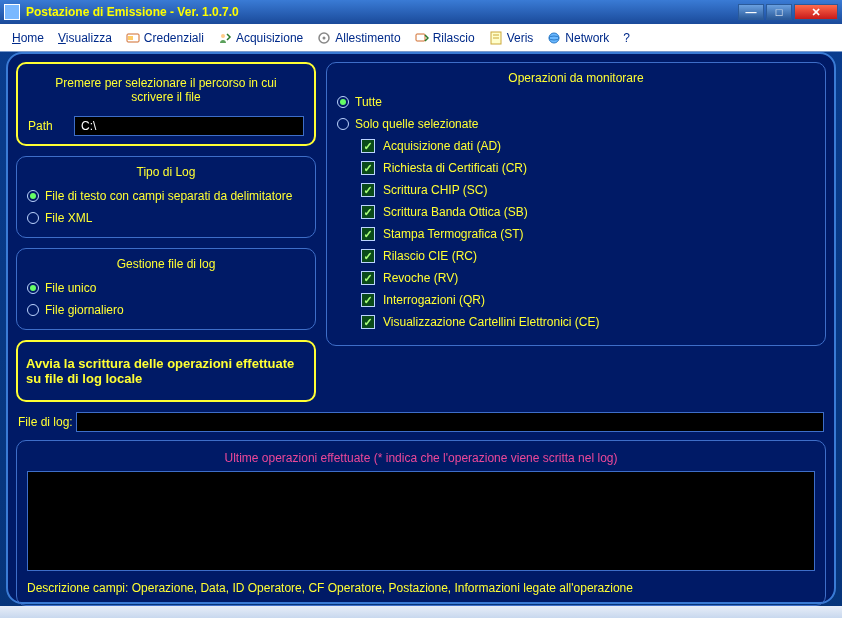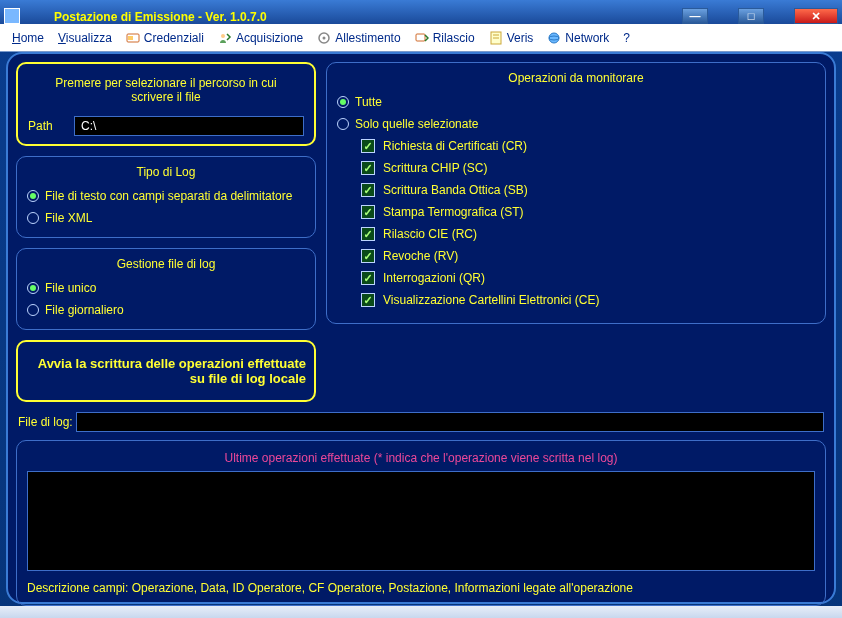--- a/index.html
+++ b/index.html
@@ -1,18 +1,18 @@
 <!DOCTYPE html>
 <html><head>
 <meta charset="utf-8">
 <style>
   * { box-sizing: border-box; margin: 0; padding: 0; font-family: "Segoe UI", Tahoma, sans-serif; }
   body { background: #000; width: 842px; height: 618px; overflow: hidden; }
   .window { width: 842px; height: 618px; background: linear-gradient(#0a3d8f,#06347a); position: relative; }
-  .titlebar { height: 24px; background: linear-gradient(#3a7bd5,#1a4a9a); display: flex; align-items: flex-end; padding: 0 4px; color: #ffff00; font-weight: bold; font-size: 12px; gap: 28px; }
+  .titlebar { height: 24px; background: linear-gradient(#3a7bd5,#1a4a9a); display: flex; align-items: center; padding: 0 4px; color: #ffff00; font-weight: bold; font-size: 12px; }
   .titlebar-icon { width:16px; height:16px; background:#7ab8ff; border:1px solid #fff; margin-right:6px; }
   .titlebar .spacer { flex:1; }
   .win-btn { width:26px; height:16px; margin-left:2px; display:inline-flex; align-items:center; justify-content:center; font-size:11px; font-weight:bold; border:1px solid #2a5a9a; }
   .win-min,.win-max { background:linear-gradient(#6aa0e0,#2a5a9a); color:#fff; }
   .win-close { background:linear-gradient(#ff6a4a,#c81a1a); color:#fff; width:44px; }
 
   .menubar { height:28px; background:#fff; display:flex; align-items:center; padding:0 12px; gap:14px; border-bottom:1px solid #7a9acb; }
   .menu-item { display:flex; align-items:center; gap:4px; font-size:12px; color:#002a8a; cursor:pointer; }
   .menu-item .u { text-decoration:underline; }
   .menu-icon { width:14px; height:14px; display:inline-flex; align-items:center; justify-content:center; }
@@ -28,21 +28,21 @@
 
   .sel-row { display:flex; align-items:center; gap:8px; }
   .sel-label { color:#ffff33; font-size:12px; min-width:38px; }
   .sel-input { flex:1; background:#000; border:1px solid #3e6ec8; color:#fff; font-size:12px; height:20px; padding:2px 6px; }
   .sel-btn { display:block; text-align:center; color:#ffff33; background:#001a66; border:none; font-size:12px; padding:4px 6px; margin-bottom:8px; cursor:pointer; width:100%; }
 
   .radio-row { display:flex; align-items:center; gap:6px; color:#ffff33; font-size:12px; padding:4px 0; cursor:pointer; }
   .radio { width:12px; height:12px; border-radius:50%; border:1px solid #bcd4ff; display:inline-flex; align-items:center; justify-content:center; background:#001a66; }
   .radio.checked::after { content:""; width:6px; height:6px; border-radius:50%; background:#66ff66; }
 
-  .big-btn { border:2px solid #ffff33; border-radius:10px; color:#ffff33; text-align:right; padding:14px 8px; font-size:13px; font-weight:bold; cursor:pointer; background:#001a66; }
+  .big-btn { border:2px solid #ffff33; border-radius:10px; color:#ffff33; text-align:left; padding:14px 8px; font-size:13px; font-weight:bold; cursor:pointer; background:#001a66; }
 
   .check-row { display:flex; align-items:center; gap:8px; color:#ffff33; font-size:12px; padding:4px 0 4px 24px; }
   .chk { width:14px; height:14px; border:1px solid #bcd4ff; background:#0a4a1a; display:inline-flex; align-items:center; justify-content:center; color:#b8ff8a; font-size:11px; }
   .chk::after { content:"✓"; color:#a8ff7a; font-weight:bold; }
 
   .file-row { display:flex; align-items:center; gap:3px; margin:10px 2px 8px; }
   .file-lbl { color:#ffff33; font-size:12px; }
   .file-input { flex:1; height:20px; background:#000; border:1px solid #3e6ec8; color:#fff; padding:2px 6px; font-size:12px; }
 
   .ops-panel { border:1px solid #3e6ec8; border-radius:10px; padding:10px; }
@@ -180,20 +180,24 @@
             <span class="radio checked"></span>
             <span>Tutte</span>
           </div>
           <div class="radio-row">
             <span class="radio"></span>
             <span>Solo quelle selezionate</span>
           </div>
           <div id="monitor-items">
               <div class="check-row">
                 <span class="chk"></span>
+                <span>Acquisizione dati (AD)</span>
+              </div>
+              <div class="check-row">
+                <span class="chk"></span>
                 <span>Richiesta di Certificati (CR)</span>
               </div>
               <div class="check-row">
                 <span class="chk"></span>
                 <span>Scrittura CHIP (SC)</span>
               </div>
               <div class="check-row">
                 <span class="chk"></span>
                 <span>Scrittura Banda Ottica (SB)</span>
               </div>

